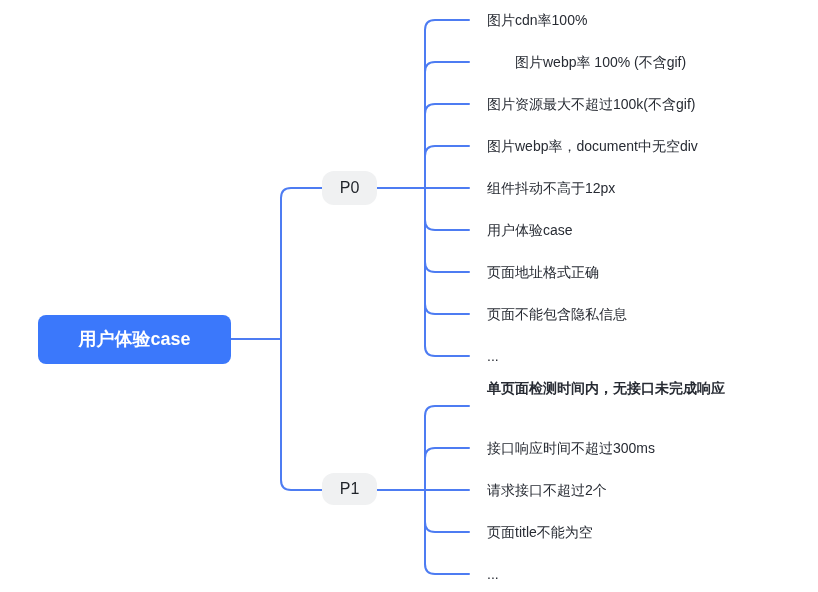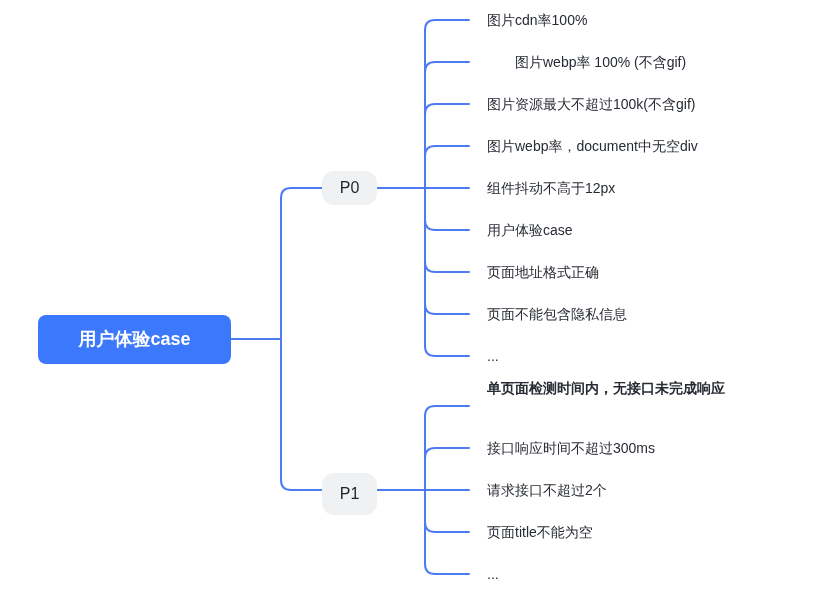--- a/index.html
+++ b/index.html
@@ -83,20 +83,20 @@
       <div class="node branch-node" style="left: 322px; top: 171px; width: 55px; height: 34px;">P0</div>
       <div class="leaf-node" style="left: 487px; top: 20px;">图片cdn率100%</div>
       <div class="leaf-node" style="left: 487px; top: 62px; margin-left: 28px;">图片webp率 100% (不含gif)</div>
       <div class="leaf-node" style="left: 487px; top: 104px;">图片资源最大不超过100k(不含gif)</div>
       <div class="leaf-node" style="left: 487px; top: 146px;">图片webp率，document中无空div</div>
       <div class="leaf-node" style="left: 487px; top: 188px;">组件抖动不高于12px</div>
       <div class="leaf-node" style="left: 487px; top: 230px;">用户体验case</div>
       <div class="leaf-node" style="left: 487px; top: 272px;">页面地址格式正确</div>
       <div class="leaf-node" style="left: 487px; top: 314px;">页面不能包含隐私信息</div>
       <div class="leaf-node" style="left: 487px; top: 356px;">...</div>
-      <div class="node branch-node" style="left: 322px; top: 473px; width: 55px; height: 42px;">P1</div>
+      <div class="node branch-node" style="left: 322px; top: 473px; width: 55px; height: 32px;">P1</div>
       <div class="leaf-node" style="left: 487px; top: 388px; font-weight: bold;">单页面检测时间内，无接口未完成响应</div>
       <div class="leaf-node" style="left: 487px; top: 448px;">接口响应时间不超过300ms</div>
       <div class="leaf-node" style="left: 487px; top: 490px;">请求接口不超过2个</div>
       <div class="leaf-node" style="left: 487px; top: 532px;">页面title不能为空</div>
       <div class="leaf-node" style="left: 487px; top: 574px;">...</div>
     </div>
 </div>
 
 </body></html>

